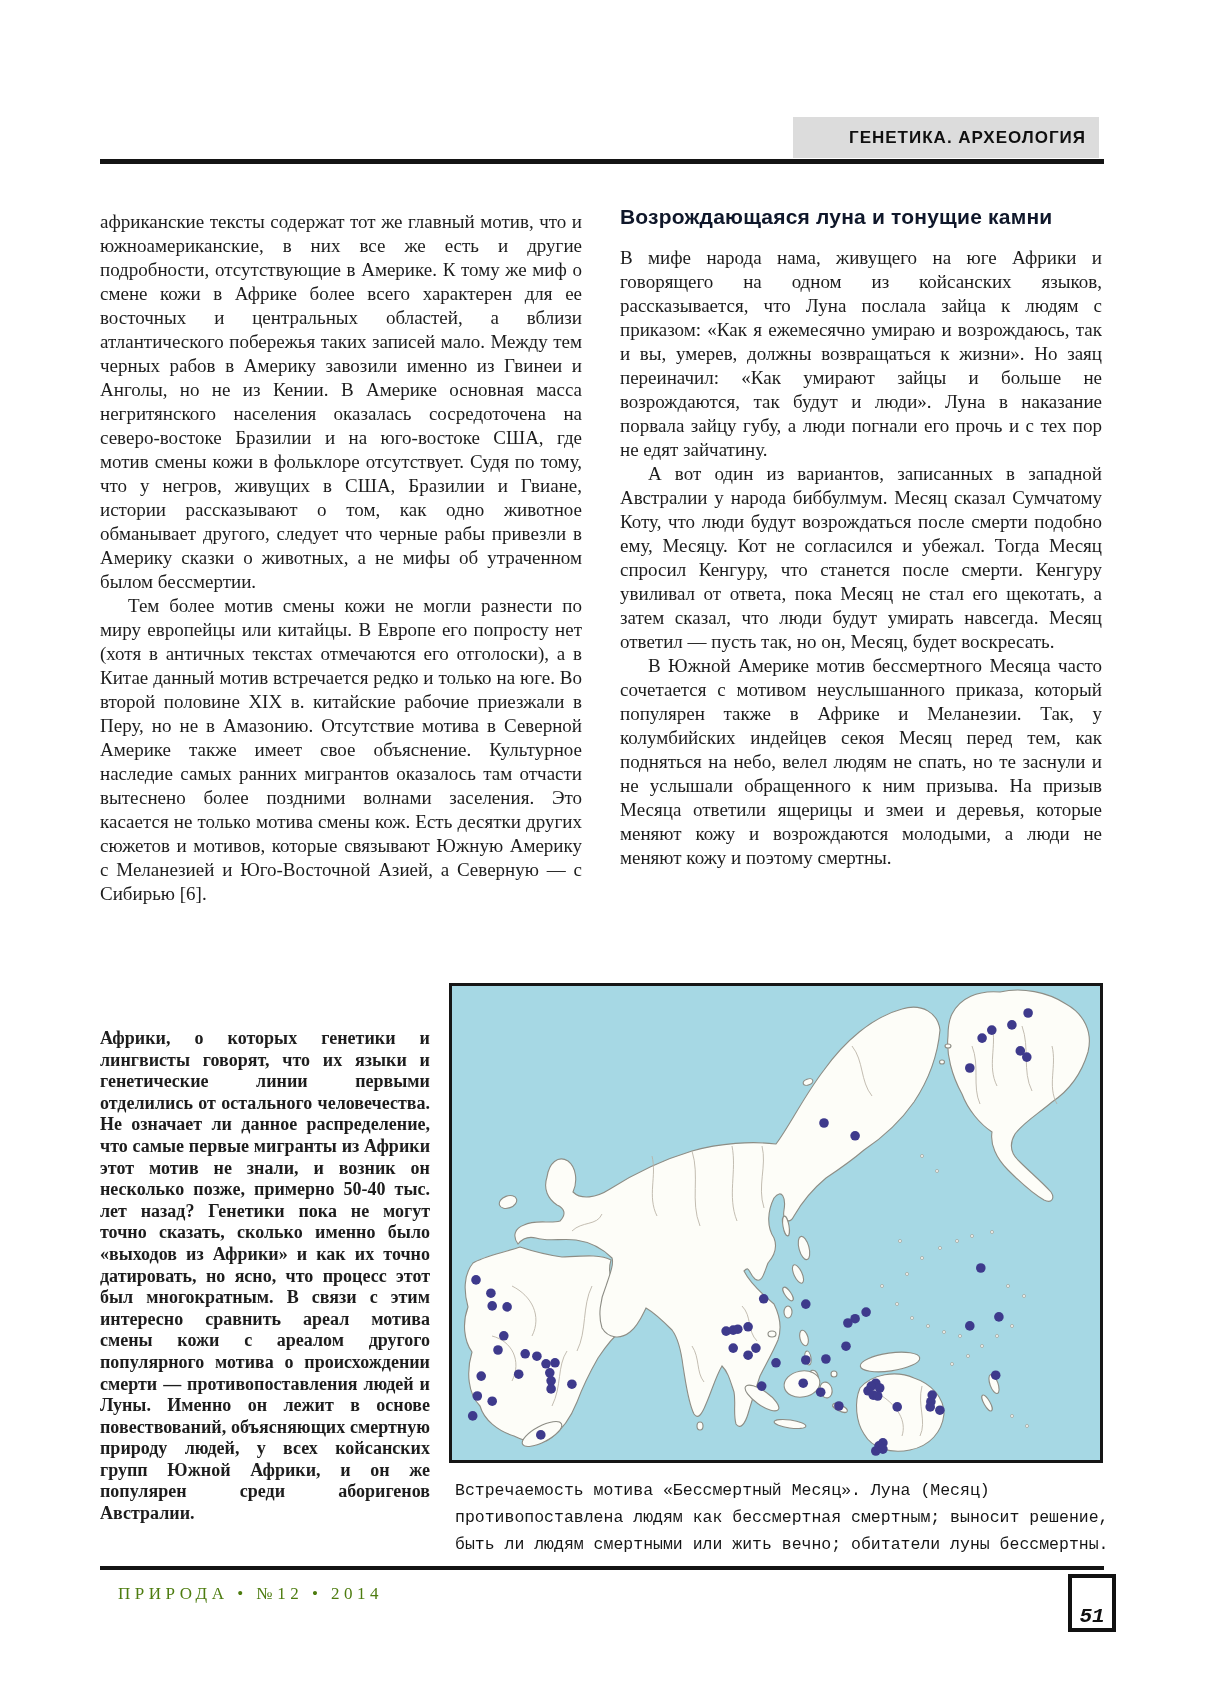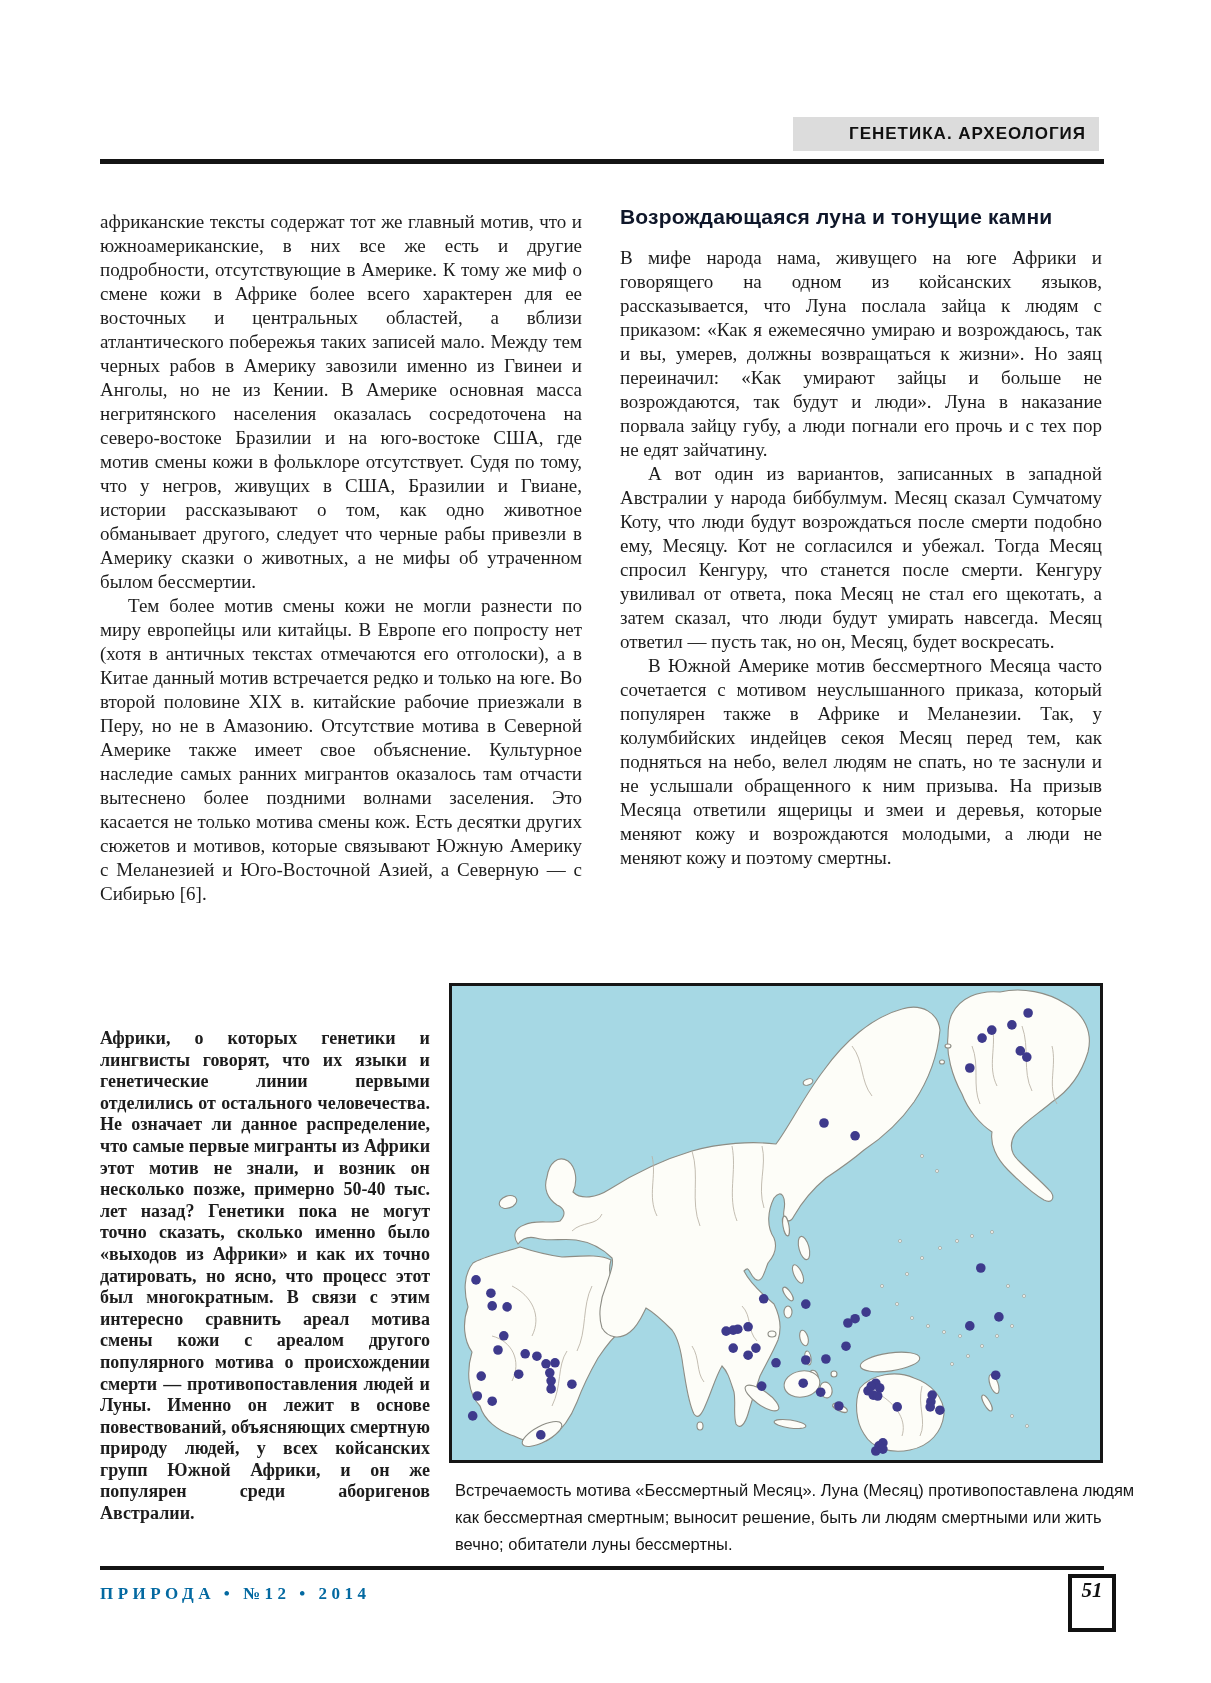--- a/index.html
+++ b/index.html
@@ -1,46 +1,46 @@
 <!DOCTYPE html>
 <html lang="ru"><head>
 <meta charset="utf-8">
 <style>
   html,body{margin:0;padding:0;background:#e8e8e8;}
   .page{position:relative;width:1211px;height:1683px;background:#ffffff;overflow:hidden;
         font-family:"Liberation Serif",serif;color:#1d1d1d;}
   .abs{position:absolute;}
   
-  .section-box{left:793px;top:117px;width:306px;height:34px;background:#dcdcdc;
+  .section-box{left:793px;top:117px;width:306px;height:41px;background:#dcdcdc;
     display:flex;align-items:center;justify-content:flex-end;padding-right:13px;box-sizing:border-box;}
   .section-label{font-family:"Liberation Sans",sans-serif;font-weight:bold;font-size:17px;
     letter-spacing:1px;color:#101010;}
   .rule-top{left:100px;top:159px;width:1004px;height:5px;background:#141414;}
   
   .body-text{font-size:19px;line-height:24px;text-align:justify;margin-top:44px;}
   .body-text p{margin:0;}
   .body-text p.indent{text-indent:28px;}
   .lc-wide{left:100px;top:166px;width:482px;}
   .lc-narrow{left:100px;top:984px;width:330px;font-size:18px;line-height:21.6px;font-weight:bold;}
   .rc{left:620px;top:160px;width:482px;}
   .rc-heading{font-family:"Liberation Sans",sans-serif;font-weight:bold;font-size:21px;
     letter-spacing:.2px;color:#0f172a;margin:0 0 16px 0;line-height:26px;}
   
   .map-frame{left:449px;top:983px;width:648px;height:474px;border:3px solid #161616;background:#a6d8e4;}
   .map-frame svg{display:block;width:648px;height:474px;}
   .coast{fill:#fdfdf8;stroke:#8d8d85;stroke-width:1.1;}
   .inland{fill:none;stroke:#b9b2a5;stroke-width:1;opacity:.85;}
   .speck{fill:#fdfdf8;stroke:#9a9a90;stroke-width:.7;}
-  .fig-caption{left:455px;top:1477px;width:680px;font-family:Liberation Sans, sans-serif;
+  .fig-caption{left:455px;top:1477px;width:680px;font-family:Liberation Mono, monospace;
     font-size:16.5px;line-height:27px;color:#151515;text-align:left;}
   
   .rule-bottom{left:100px;top:1566px;width:1004px;height:4px;background:#141414;}
-  .footer-label{left:100px;top:1584px;font-weight:bold;font-size:17px;letter-spacing:4.5px;color:#0369a1;}
+  .footer-label{left:118px;top:1584px;font-weight:normal;font-size:17px;letter-spacing:4.5px;color:#4d7c0f;}
   .page-num-box{left:1068px;top:1574px;width:40px;height:50px;border:4px solid #111;background:#fff;
-    display:flex;align-items:flex-start;justify-content:center;}
+    display:flex;align-items:flex-end;justify-content:center;font-family:Liberation Mono, monospace;}
   .page-num{font-weight:bold;font-style:italic;font-size:21px;color:#111;}
 </style>
 </head>
 <body>
 
 <div class="page">
 
   <div class="abs section-box">
     <span class="section-label">ГЕНЕТИКА. АРХЕОЛОГИЯ</span>
   </div>

